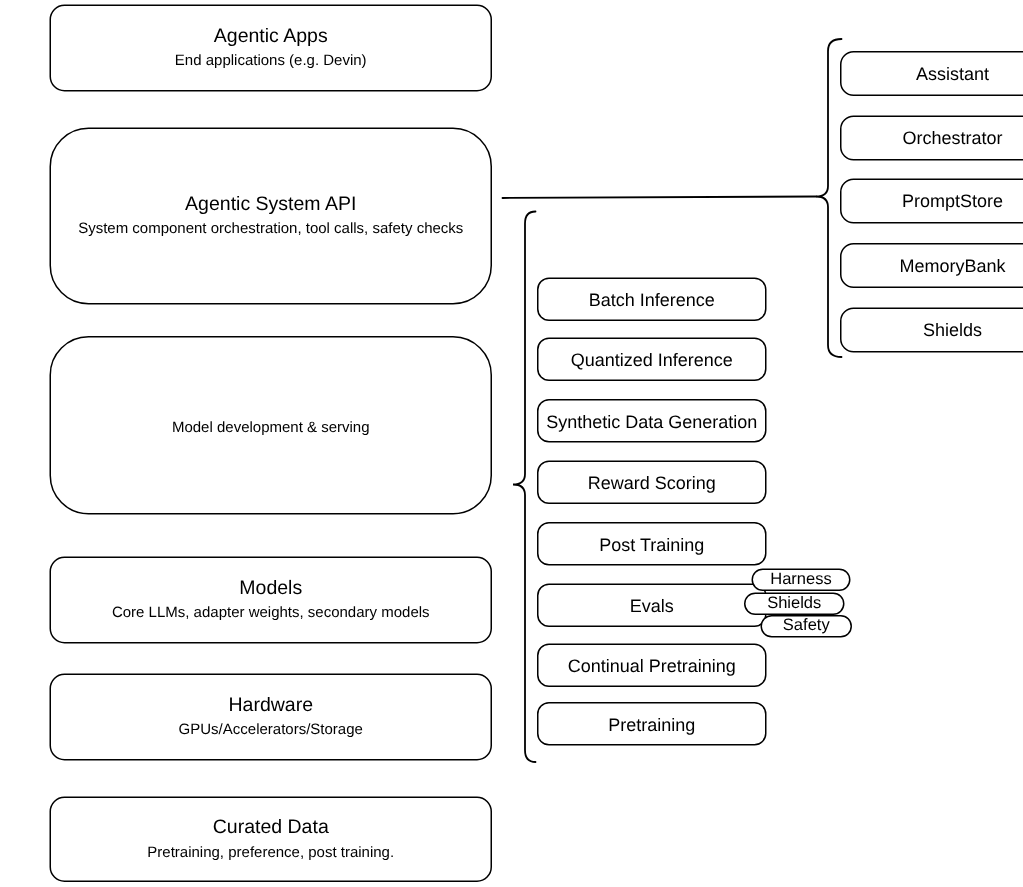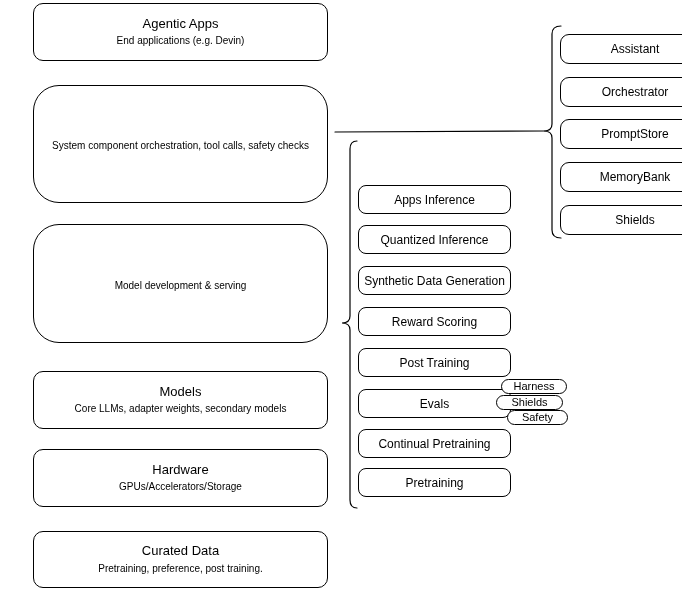--- a/index.html
+++ b/index.html
@@ -92,20 +92,21 @@
     <path d="M327,141 Q320,141 320,149 L320,316 Q320,323 312,323 Q320,323 320,330 L320,500 Q320,508 327,508"></path>
     <path d="M531,26 Q522,26 522,34 L522,124 Q522,131 514,131 Q522,131 522,138 L522,230 Q522,238 531,238"></path>
   </svg>
 
   <div class="node stack-node" style="top:3px;height:58px">
     <div class="node-title">Agentic Apps</div>
     <div class="node-sub">End applications (e.g. Devin)</div>
   </div>
 
   <div class="node stack-node big" style="top:85px;height:118px">
+    <div class="node-title">Agentic System API</div>
     <div class="node-sub">System component orchestration, tool calls, safety checks</div>
   </div>
 
   <div class="node stack-node big" style="top:224px;height:119px">
     <div class="node-sub">Model development &amp; serving</div>
   </div>
 
   <div class="node stack-node" style="top:371px;height:58px">
     <div class="node-title">Models</div>
     <div class="node-sub">Core LLMs, adapter weights, secondary models</div>
@@ -114,21 +115,21 @@
   <div class="node stack-node" style="top:449px;height:58px">
     <div class="node-title">Hardware</div>
     <div class="node-sub">GPUs/Accelerators/Storage</div>
   </div>
 
   <div class="node stack-node" style="top:531px;height:57px">
     <div class="node-title">Curated Data</div>
     <div class="node-sub">Pretraining, preference, post training.</div>
   </div>
 
-  <div class="node mid-node" style="top:185px">Apps Inference</div>
+  <div class="node mid-node" style="top:185px">Batch Inference</div>
   <div class="node mid-node" style="top:225px">Quantized Inference</div>
   <div class="node mid-node" style="top:266px">Synthetic Data Generation</div>
   <div class="node mid-node" style="top:307px">Reward Scoring</div>
   <div class="node mid-node" style="top:348px">Post Training</div>
   <div class="node mid-node" style="top:389px">Evals</div>
   <div class="node mid-node" style="top:429px">Continual Pretraining</div>
   <div class="node mid-node" style="top:468px">Pretraining</div>
 
   <div class="node pill" style="left:471px;top:379px;width:66px">Harness</div>
   <div class="node pill" style="left:466px;top:395px;width:67px">Shields</div>

